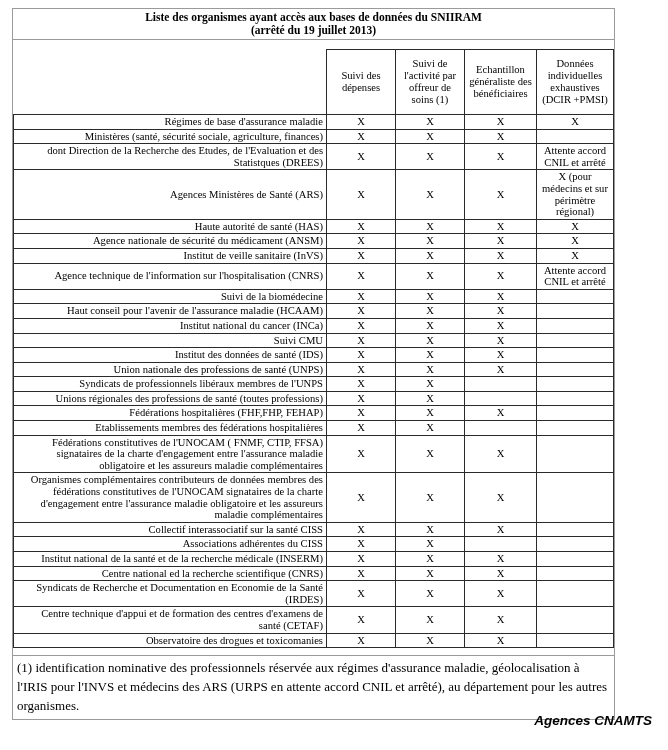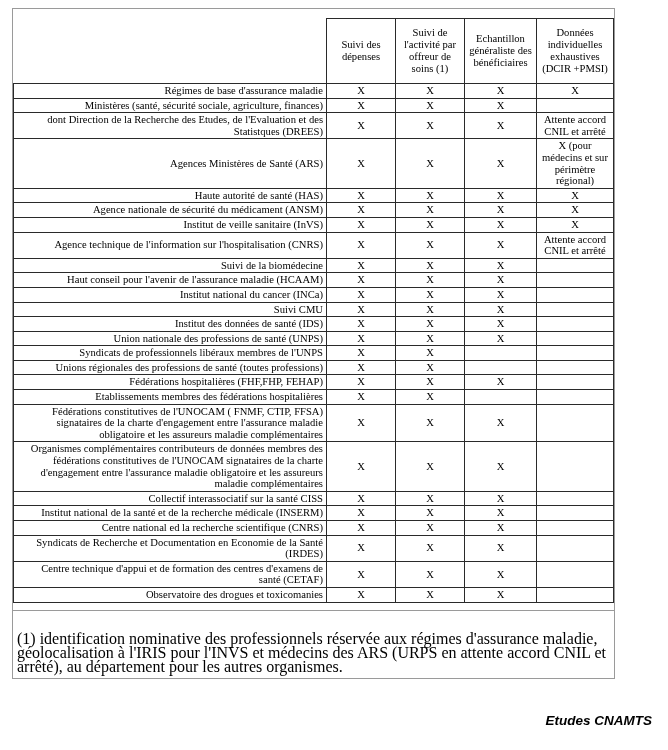--- a/index.html
+++ b/index.html
@@ -43,34 +43,38 @@
   thead th{
     font-weight:normal;text-align:center;height:62px;
     line-height:12px;font-size:10.6px;
   }
   thead th.blank{border-top:none;border-left:none;background:var(--bg);}
   tbody td.org{text-align:right;line-height:11.6px;}
   tbody td.mark{text-align:center;line-height:11.6px;}
   tbody tr{height:12px;}
   .footnote{
     border-top:1px solid var(--border-light);
-    font-size:16px;line-height:14px;padding:21px 4px 4px;
+    font-size:13px;line-height:19px;padding:2px 4px 4px;
   }
   .source{
     position:absolute;right:16px;top:713px;
     font-family:"Liberation Sans", sans-serif;
     font-style:italic;font-weight:bold;font-size:13.5px;
   }
 </style>
 </head>
 <body>
 
 <div class="page">
   <div class="doc">
 
+    <div class="title-block">
+      <div>Liste des organismes ayant accès aux bases de données du SNIIRAM</div>
+      <div>(arrêté du 19 juillet 2013)</div>
+    </div>
 
     <div class="spacer-top"></div>
 
     <table>
       <colgroup>
         <col class="c-org">
           <col class="c1">
           <col class="c2">
           <col class="c3">
           <col class="c4">
@@ -226,20 +230,27 @@
             <td class="mark"></td>
           </tr>
           <tr>
             <td class="org">Collectif interassociatif sur la santé CISS</td>
             <td class="mark">X</td>
             <td class="mark">X</td>
             <td class="mark">X</td>
             <td class="mark"></td>
           </tr>
           <tr>
+            <td class="org">Associations adhérentes du CISS</td>
+            <td class="mark">X</td>
+            <td class="mark">X</td>
+            <td class="mark"></td>
+            <td class="mark"></td>
+          </tr>
+          <tr>
             <td class="org">Institut national de la santé et de la recherche médicale (INSERM)</td>
             <td class="mark">X</td>
             <td class="mark">X</td>
             <td class="mark">X</td>
             <td class="mark"></td>
           </tr>
           <tr>
             <td class="org">Centre national ed la recherche scientifique (CNRS)</td>
             <td class="mark">X</td>
             <td class="mark">X</td>
@@ -268,14 +279,14 @@
             <td class="mark"></td>
           </tr>
         </tbody>
     </table>
 
     <div class="spacer-bottom"></div>
 
     <div class="footnote">(1) identification nominative des professionnels réservée aux régimes d'assurance maladie, géolocalisation à l'IRIS pour l'INVS et médecins des ARS (URPS en attente accord CNIL et arrêté), au département pour les autres organismes.</div>
   </div>
 
-  <div class="source">Etudes CNAMTS</div>
+  <div class="source">Agences CNAMTS</div>
 </div>
 
 </body></html>

